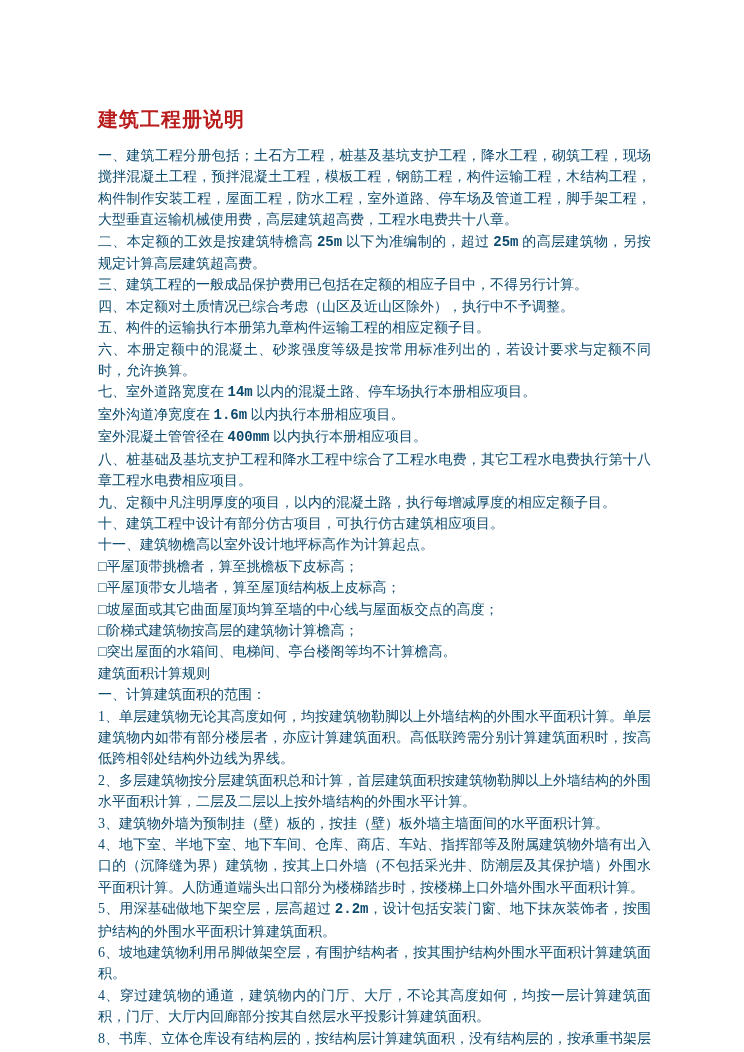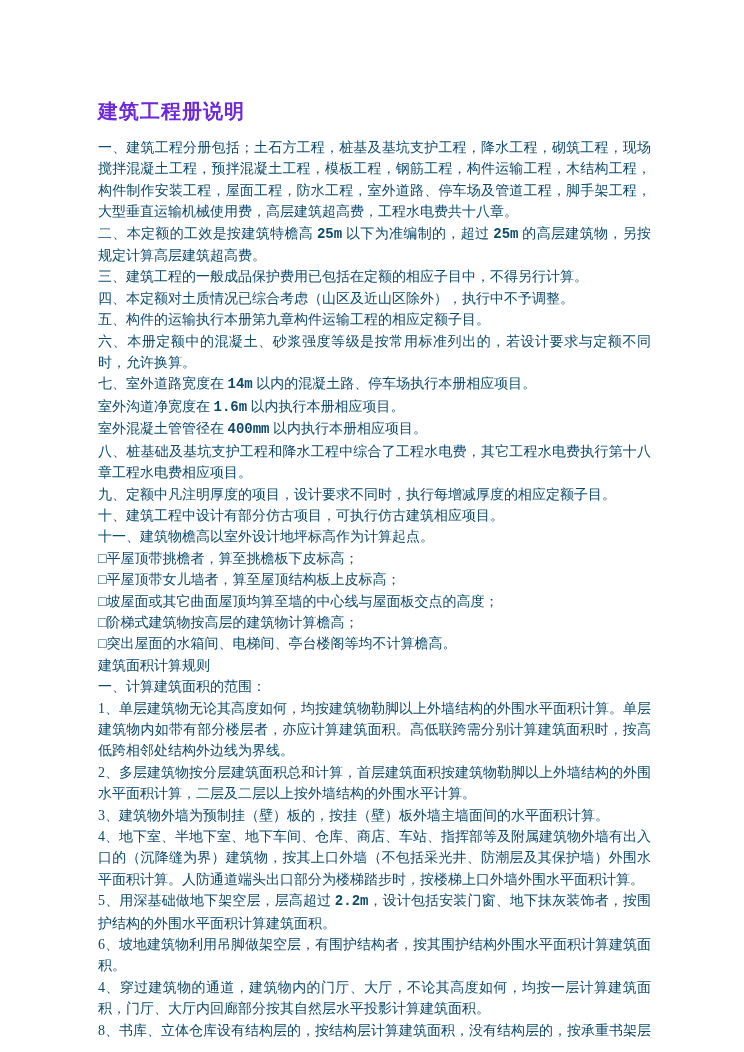--- a/index.html
+++ b/index.html
@@ -14,25 +14,25 @@
     overflow: hidden;
     font-family: "Liberation Serif", "DejaVu Serif", serif;
   }
   .page {
     position: absolute;
     left: 98px;
     top: 90px;
     width: 553px;
   }
   .doc-title {
-    margin: 8px 0 12px 0;
+    margin: 16px 0 12px 0;
     font-size: 20px;
     font-weight: bold;
     letter-spacing: 1px;
-    color: #6d28d9;
+    color: #b91c1c;
     font-family: "Liberation Sans", "DejaVu Sans", sans-serif;
   }
   .doc-body p {
     margin: 0;
     padding: 0;
     font-size: 14px;
     line-height: 21.4px;
     text-align: justify;
     color: #0c4a6e;
     word-break: break-all;
@@ -51,21 +51,21 @@
       <p><span class="text-run">一、建筑工程分册包括；土石方工程，桩基及基坑支护工程，降水工程，砌筑工程，现场搅拌混凝土工程，预拌混凝土工程，模板工程，钢筋工程，构件运输工程，木结构工程，构件制作安装工程，屋面工程，防水工程，室外道路、停车场及管道工程，脚手架工程，大型垂直运输机械使用费，高层建筑超高费，工程水电费共十八章。</span></p>
       <p><span class="text-run">二、本定额的工效是按建筑特檐高 </span><span class="num-run">25m</span><span class="text-run"> 以下为准编制的，超过 </span><span class="num-run">25m</span><span class="text-run"> 的高层建筑物，另按规定计算高层建筑超高费。</span></p>
       <p><span class="text-run">三、建筑工程的一般成品保护费用已包括在定额的相应子目中，不得另行计算。</span></p>
       <p><span class="text-run">四、本定额对土质情况已综合考虑（山区及近山区除外），执行中不予调整。</span></p>
       <p><span class="text-run">五、构件的运输执行本册第九章构件运输工程的相应定额子目。</span></p>
       <p><span class="text-run">六、本册定额中的混凝土、砂浆强度等级是按常用标准列出的，若设计要求与定额不同时，允许换算。</span></p>
       <p><span class="text-run">七、室外道路宽度在 </span><span class="num-run">14m</span><span class="text-run"> 以内的混凝土路、停车场执行本册相应项目。</span></p>
       <p><span class="text-run">室外沟道净宽度在 </span><span class="num-run">1.6m</span><span class="text-run"> 以内执行本册相应项目。</span></p>
       <p><span class="text-run">室外混凝土管管径在 </span><span class="num-run">400mm</span><span class="text-run"> 以内执行本册相应项目。</span></p>
       <p><span class="text-run">八、桩基础及基坑支护工程和降水工程中综合了工程水电费，其它工程水电费执行第十八章工程水电费相应项目。</span></p>
-      <p><span class="text-run">九、定额中凡注明厚度的项目，设计要求不同时，执行每增减厚度的相应定额子目。</span></p>
+      <p><span class="text-run">九、定额中凡注明厚度的项目，以内的混凝土路，执行每增减厚度的相应定额子目。</span></p>
       <p><span class="text-run">十、建筑工程中设计有部分仿古项目，可执行仿古建筑相应项目。</span></p>
       <p><span class="text-run">十一、建筑物檐高以室外设计地坪标高作为计算起点。</span></p>
       <p><span class="text-run">□平屋顶带挑檐者，算至挑檐板下皮标高；</span></p>
       <p><span class="text-run">□平屋顶带女儿墙者，算至屋顶结构板上皮标高；</span></p>
       <p><span class="text-run">□坡屋面或其它曲面屋顶均算至墙的中心线与屋面板交点的高度；</span></p>
       <p><span class="text-run">□阶梯式建筑物按高层的建筑物计算檐高；</span></p>
       <p><span class="text-run">□突出屋面的水箱间、电梯间、亭台楼阁等均不计算檐高。</span></p>
       <p><span class="text-run">建筑面积计算规则</span></p>
       <p><span class="text-run">一、计算建筑面积的范围：</span></p>
       <p><span class="text-run">1、单层建筑物无论其高度如何，均按建筑物勒脚以上外墙结构的外围水平面积计算。单层建筑物内如带有部分楼层者，亦应计算建筑面积。高低联跨需分别计算建筑面积时，按高低跨相邻处结构外边线为界线。</span></p>

